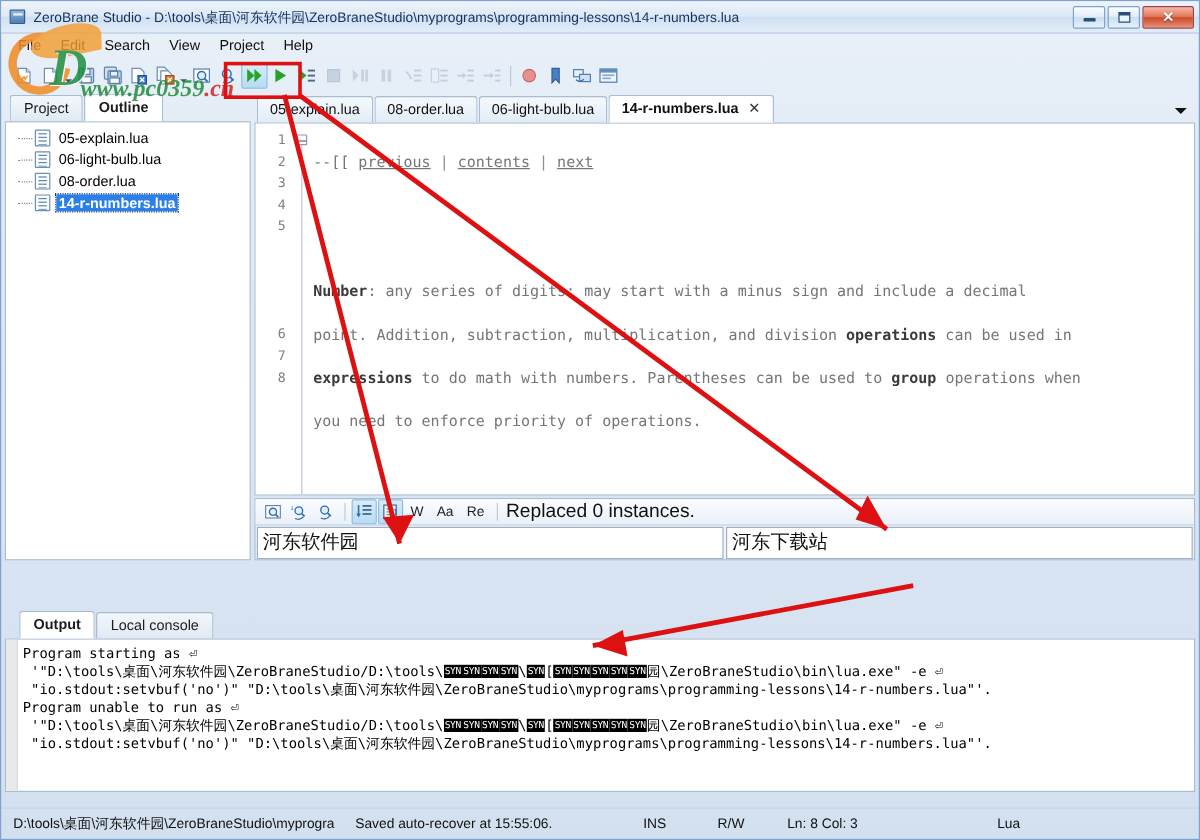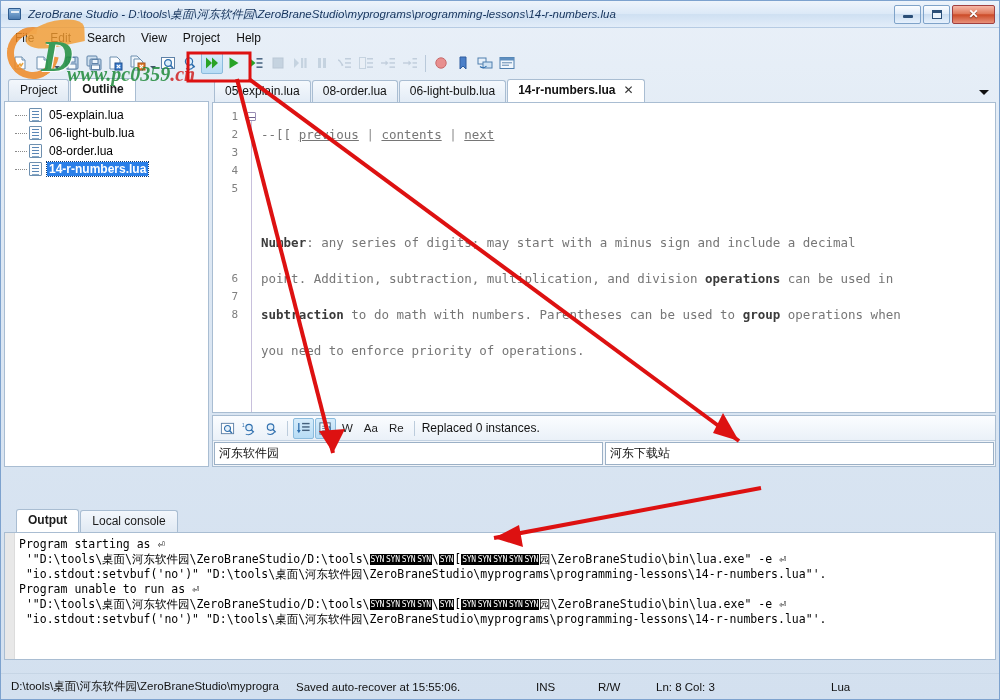--- a/index.html
+++ b/index.html
@@ -35,21 +35,20 @@
   }
   .app-icon .sq { position:absolute; left:1px; top:2px; width:13px; height:12px;
     background:linear-gradient(#8fb8e0,#4d7cb0); border:1px solid #2f5c8f; border-radius:1px;}
   .app-icon .sq:after{content:""; position:absolute; left:2px; top:2px; width:8px;height:2px;background:#fff;opacity:.8;}
   .title-text {
     font-size: 11.5px;
     color: #15335c;
     white-space: nowrap;
     overflow: hidden;
     flex: 1;
-    font-style: italic;
   }
   .wctrl { display: flex; gap: 2px; flex: none; }
   .wbtn {
     width: 27px; height: 19px;
     border: 1px solid #7fa3c9;
     border-radius: 2px;
     background: linear-gradient(to bottom,#fbfdff 0%,#e2edfa 45%,#cbddf0 50%,#e6f1fd 100%);
     display: flex; align-items: center; justify-content: center;
     cursor: default;
   }
@@ -256,25 +255,25 @@
     height: 25px; display:flex; align-items:center; padding-left:4px; gap:1px;
     background: linear-gradient(to bottom,#fbfdff,#eaf1f8);
   }
   .fbtn {
     width:21px;height:21px;display:flex;align-items:center;justify-content:center;
     border:1px solid transparent;border-radius:2px;cursor:default;flex:none;
   }
   .fbtn.on { background:linear-gradient(#d6ecfb,#b7dcf5); border-color:#8bbbdd;}
   .ftxt { font-size:11.5px; color:#1d1d1d; padding:0 5px; cursor:default;}
   .fsep { width:1px;height:15px;background:#bcccdc;margin:0 4px;flex:none;}
-  .fstatus { font-size:12px;color:#111; margin-left:2px;}
+  .fstatus { font-size:16px;color:#111; margin-left:2px;}
   .findinputs { flex:1; display:flex; border-top:1px solid #c3d2e2;}
   .finput {
     flex:1; background:#fff; border:1px solid #9bb0c6; margin:1px;
-    font-size:12px; color:#111; padding:2px 4px; display:flex;align-items:center;
+    font-size:16px; color:#111; padding:2px 4px; display:flex;align-items:center;
     font-family:"Liberation Sans",sans-serif;
   }
 
   
   .bottom {
     position:absolute; left:0; right:0; bottom:26px; height: 176px;
     padding: 13px 3px;
     display:flex; flex-direction:column;
   }
   .otabstrip { height:22px; display:flex; align-items:flex-end; padding-left:12px;}
@@ -615,21 +614,21 @@
         <div class="foldcol">
           <div class="foldbox"></div>
           <div class="foldline"></div>
         </div>
         <div class="codearea">
 <div class="code-line"><span class="cmt">--[[</span> <span class="ul">previous</span> <span class="gray">|</span> <span class="ul">contents</span> <span class="gray">|</span> <span class="ul">next</span></div>
 <div class="code-line">&nbsp;</div>
 <div class="code-line">&nbsp;</div>
 <div class="code-line"><span class="bld">Number</span><span class="cmt">: any series of digits; may start with a minus sign and include a decimal</span></div>
 <div class="code-line"><span class="cmt">point. Addition, subtraction, multiplication, and division </span><span class="bld">operations</span><span class="cmt"> can be used in</span></div>
-<div class="code-line"><span class="bld">subtraction</span><span class="cmt"> to do math with numbers. Parentheses can be used to </span><span class="bld">group</span><span class="cmt"> operations when</span></div>
+<div class="code-line"><span class="bld">expressions</span><span class="cmt"> to do math with numbers. Parentheses can be used to </span><span class="bld">group</span><span class="cmt"> operations when</span></div>
 <div class="code-line"><span class="cmt">you need to enforce priority of operations.</span></div>
 
 
 
         </div>
       </div>
 
       <div class="findbar">
         <div class="findtools">
           <div class="fbtn">

